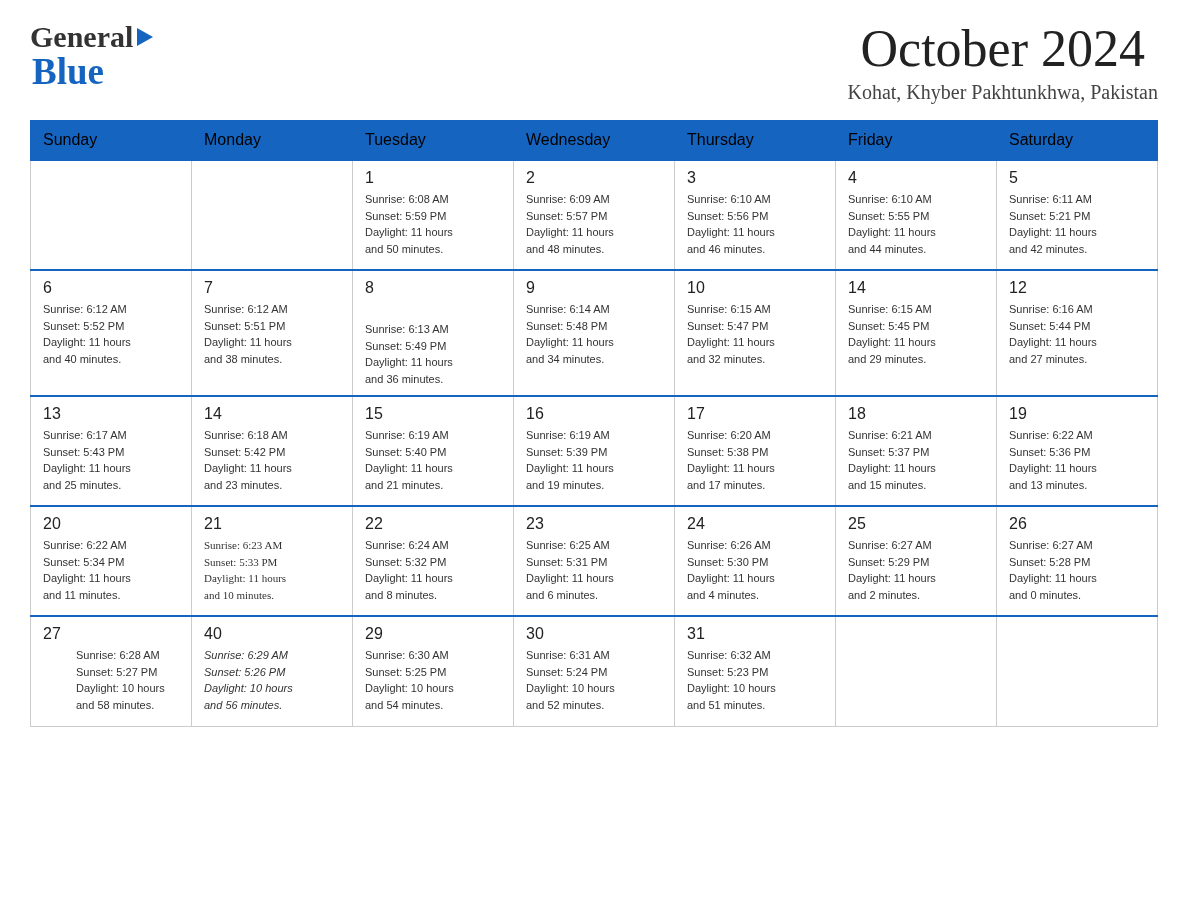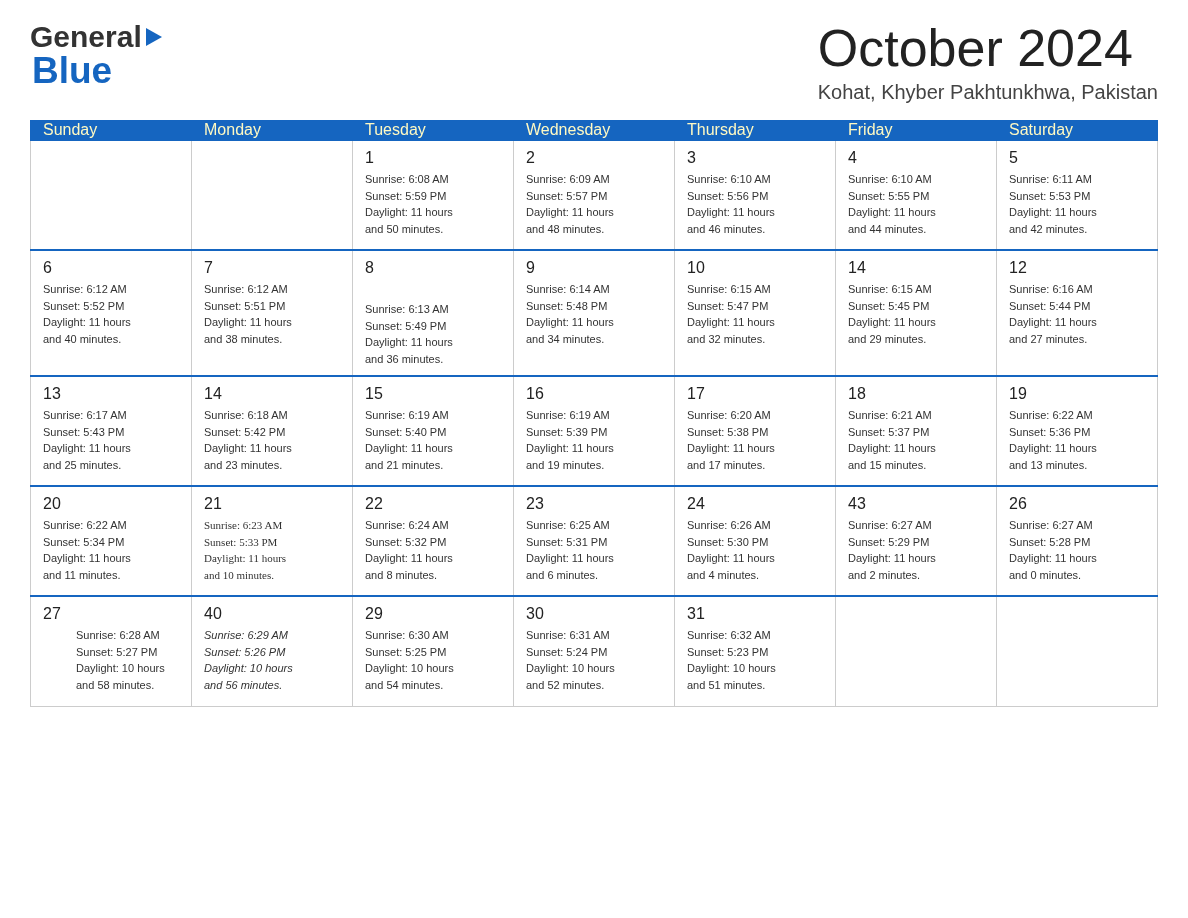--- a/index.html
+++ b/index.html
@@ -8,46 +8,47 @@
       background: #ffffff;
       width: 1188px;
       min-height: 918px;
       padding: 20px 30px;
     }
     .header {
       display: flex;
       justify-content: space-between;
       align-items: flex-start;
       margin-bottom: 10px;
+      font-family: Liberation Serif, serif;
     }
     .title-area {
-      text-align: left;
+      text-align: center;
     }
     .month-title {
       font-size: 52px;
       font-weight: normal;
       color: #222;
       line-height: 1.1;
     }
     .location {
       font-size: 20px;
       color: #444;
       margin-top: 4px;
     }
     .calendar {
       width: 100%;
       border-collapse: collapse;
       margin-top: 16px;
     }
     .calendar th {
       background-color: #1565c0;
-      color: #fef9c3;
+      color: #000000;
       font-size: 16px;
       font-weight: normal;
-      padding: 0 12px;
+      padding: 10px 12px;
       text-align: left;
       border: 1px solid #1565c0;
     }
     .calendar td {
       vertical-align: top;
       padding: 8px 12px;
       border: 1px solid #cccccc;
       border-top: 2px solid #1565c0;
       font-size: 13px;
       color: #333;
@@ -156,21 +157,21 @@
         <td>
           <span class="day-number">4</span>
           <div class="day-info" style="white-space: pre-line;">Sunrise: 6:10 AM
 Sunset: 5:55 PM
 Daylight: 11 hours
 and 44 minutes.</div>
         </td>
         <td>
           <span class="day-number">5</span>
           <div class="day-info" style="white-space: pre-line;">Sunrise: 6:11 AM
-Sunset: 5:53 PM
+Sunset: 5:21 PM
 Daylight: 11 hours
 and 42 minutes.</div>
         </td>
       </tr>
       <tr>
         <td>
           <span class="day-number">6</span>
           <div class="day-info" style="white-space: pre-line;">Sunrise: 6:12 AM
 Sunset: 5:52 PM
 Daylight: 11 hours
@@ -300,21 +301,21 @@
 and 6 minutes.</div>
         </td>
         <td>
           <span class="day-number">24</span>
           <div class="day-info" style="white-space: pre-line;">Sunrise: 6:26 AM
 Sunset: 5:30 PM
 Daylight: 11 hours
 and 4 minutes.</div>
         </td>
         <td>
-          <span class="day-number">43</span>
+          <span class="day-number">25</span>
           <div class="day-info" style="white-space: pre-line;">Sunrise: 6:27 AM
 Sunset: 5:29 PM
 Daylight: 11 hours
 and 2 minutes.</div>
         </td>
         <td>
           <span class="day-number">26</span>
           <div class="day-info" style="white-space: pre-line;">Sunrise: 6:27 AM
 Sunset: 5:28 PM
 Daylight: 11 hours

